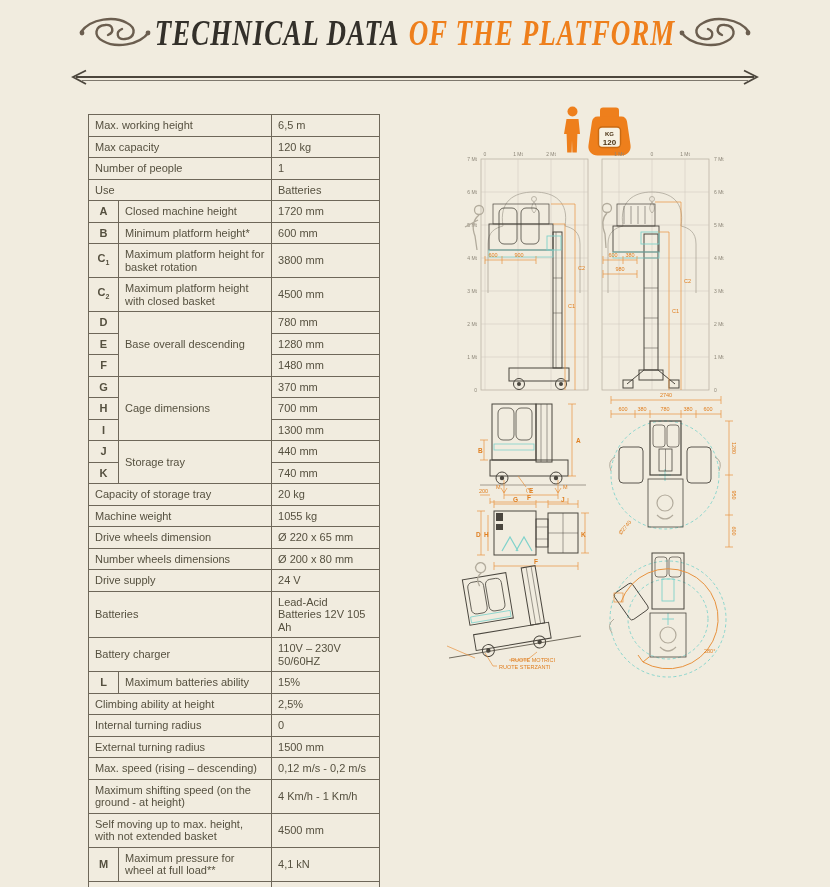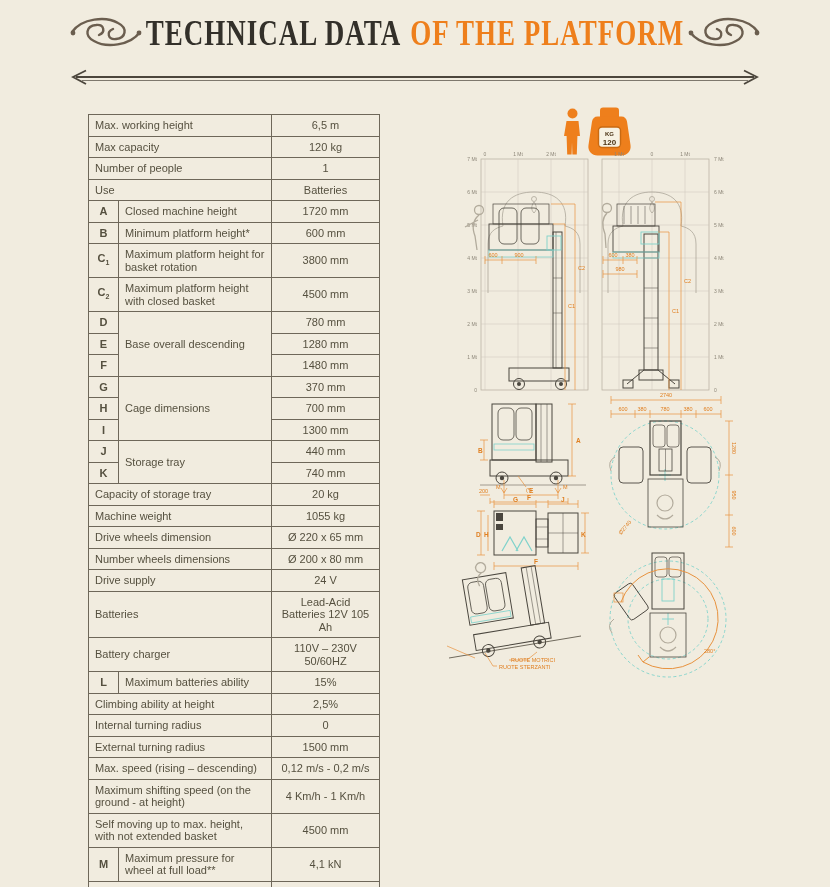--- a/index.html
+++ b/index.html
@@ -5,42 +5,42 @@
   *{margin:0;padding:0;box-sizing:border-box}
   html,body{width:830px;height:887px}
   body{
     position:relative;overflow:hidden;
     background:#f1ecdf;
     font-family:"Liberation Sans",sans-serif;
     color:#55503f;
   }
   .header{
     position:absolute;top:14px;left:0;width:100%;
-    display:flex;align-items:center;justify-content:center;gap:0;
+    display:flex;align-items:center;justify-content:center;gap:0;font-style:italic;
   }
   .title{
     font-family:"Liberation Serif",serif;font-weight:bold;
     font-size:27px;letter-spacing:1px;white-space:nowrap;
     display:inline-block;transform:scaleY(1.3);
   }
   .t-black{color:#33302a}
   .t-orange{color:#ee7f1c;margin-left:9px}
   .divider{position:absolute;left:60px;top:68px}
   .spec-table{
     position:absolute;left:88px;top:114px;width:291px;
     border-collapse:collapse;table-layout:fixed;
   }
   .spec-table td{
     border:1px solid #6e6759;
     font-size:11px;line-height:12.5px;color:#55503f;
     padding:4px 6px;vertical-align:middle;
   }
   .cell-letter{text-align:center;font-weight:bold;font-size:10px;padding:4px 2px}
   .cell-letter sub{font-size:7px}
-  .cell-value{text-align:center}
+  .cell-value{text-align:left}
   .diag{position:absolute}
   svg text{font-family:"Liberation Sans",sans-serif}
   .tick{fill:#8d8779;font-size:5px}
   .dimt{fill:#e07f20;font-size:5.5px}
   .dimL{fill:#e07f20;font-size:6.5px;font-weight:bold}
   .grid{stroke:#cdc7b8;stroke-width:.5}
   .frame{stroke:#b4ad9e;stroke-width:.7;fill:none}
   .arch{stroke:#a49e91;stroke-width:.7;fill:none}
   .mach{stroke:#4a463e;fill:none}
   .lite{stroke:#b2ab9c;fill:none}
@@ -217,21 +217,21 @@
         <td class="cell-label">Maximum pressure for wheel at full load**</td>
         <td class="cell-value">4,1 kN</td>
       </tr>
       <tr>
         <td class="cell-label" colspan="2">Work cycles (with fresh batteries) ***</td>
         <td class="cell-value">100</td>
       </tr>
     </tbody>
 </table>
 
-<div class="diag" style="left:562px;top:106px;display:flex;gap:4px;align-items:center">
+<div class="diag" style="left:562px;top:106px;display:flex;gap:4px;align-items:flex-start">
   <svg width="21" height="47" viewBox="0 0 21 47">
     <circle cx="10.5" cy="5.5" r="5" fill="#ee7f1c"></circle>
     <path d="M4.5 13 h12 l1.5 15 h-2.6 l-0.6 18.5 h-4.4 l-0.4 -12 l-0.4 12 h-4.4 l-0.6 -18.5 h-2.6 z" fill="#ee7f1c"></path>
   </svg>
   <svg width="45" height="51" viewBox="0 0 45 51">
     <path d="M16 1.5 h13 a3 3 0 0 1 3 3 v6.5 h-19 v-6.5 a3 3 0 0 1 3 -3 z" fill="#ee7f1c"></path>
     <path d="M10.5 10.5 h24 c3 0 5 2 5.5 5 l3.5 23.5 c1 6 -3.5 10.5 -9 10.5 h-24 c-5.5 0 -10 -4.5 -9 -10.5 l3.5 -23.5 c0.5 -3 2.5 -5 5.5 -5 z" fill="#ee7f1c"></path>
     <rect x="11.5" y="21" width="22" height="20.5" rx="3.5" fill="#f6f1e3" stroke="#c96a12" stroke-width="1.4"></rect>
     <text x="22.5" y="29.5" text-anchor="middle" font-size="6" font-weight="bold" fill="#4a3214">KG</text>
     <text x="22.5" y="38.5" text-anchor="middle" font-size="8" font-weight="bold" fill="#4a3214">120</text>

